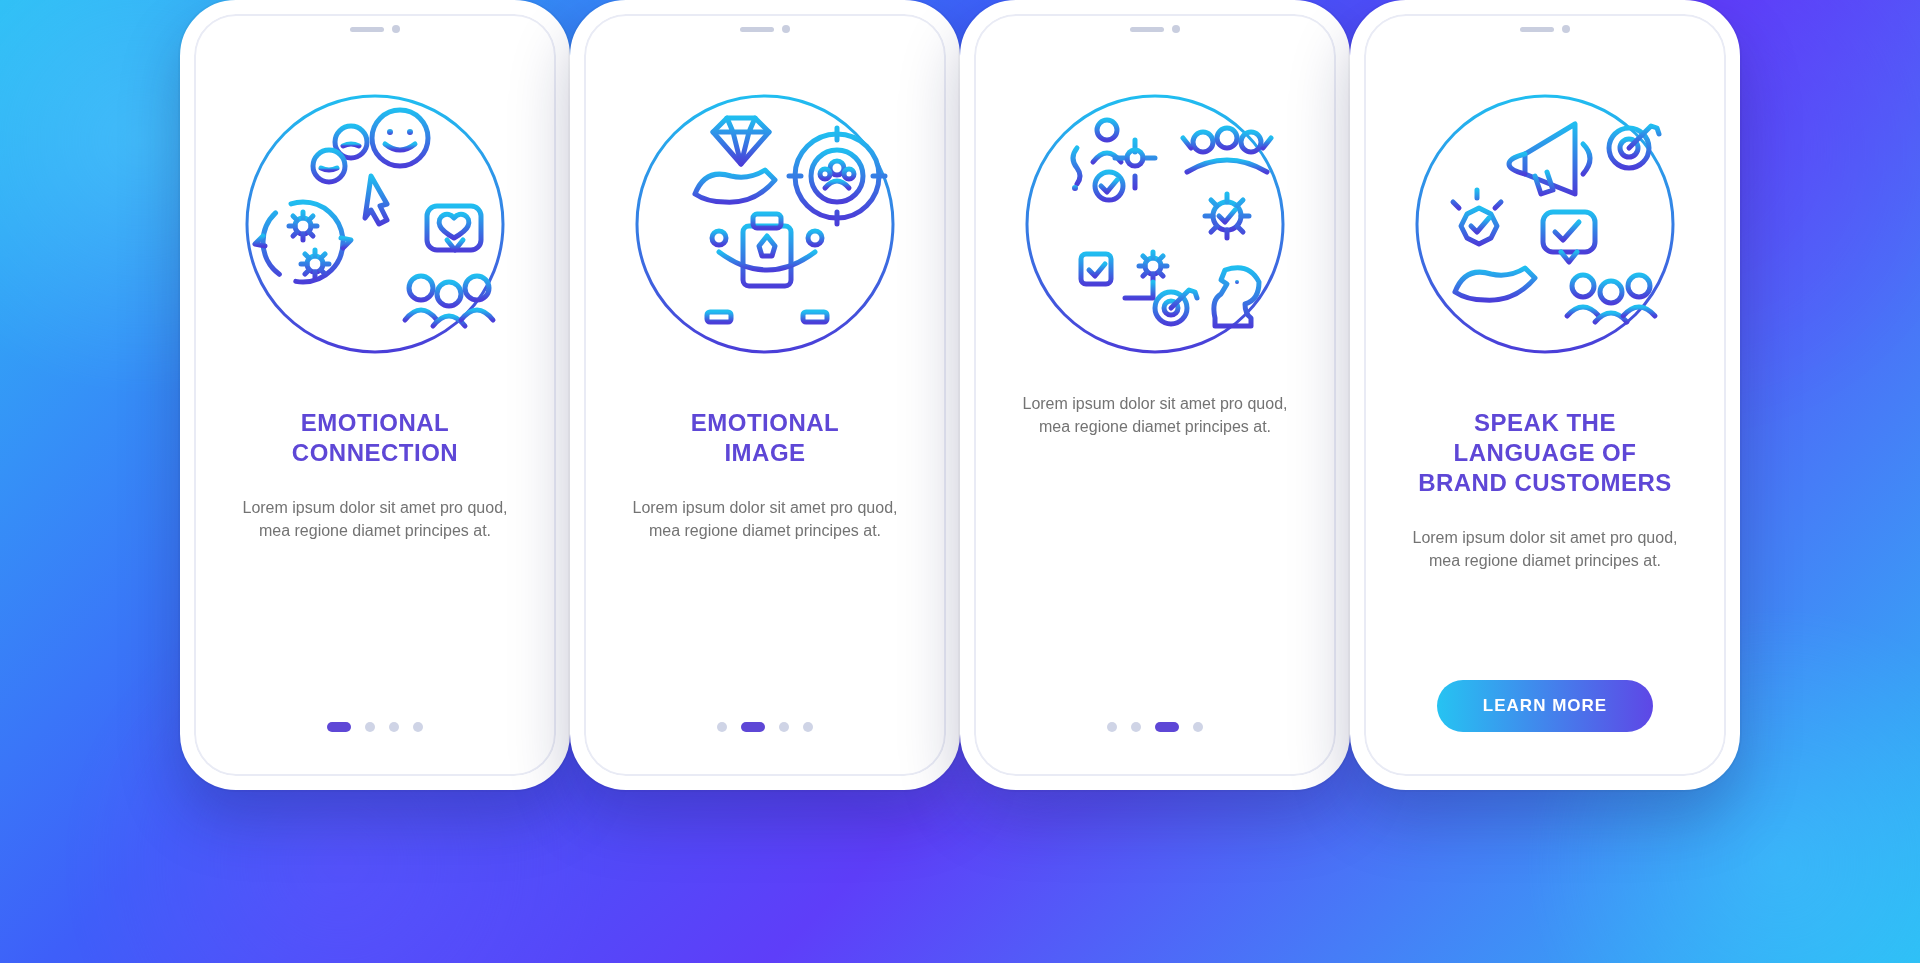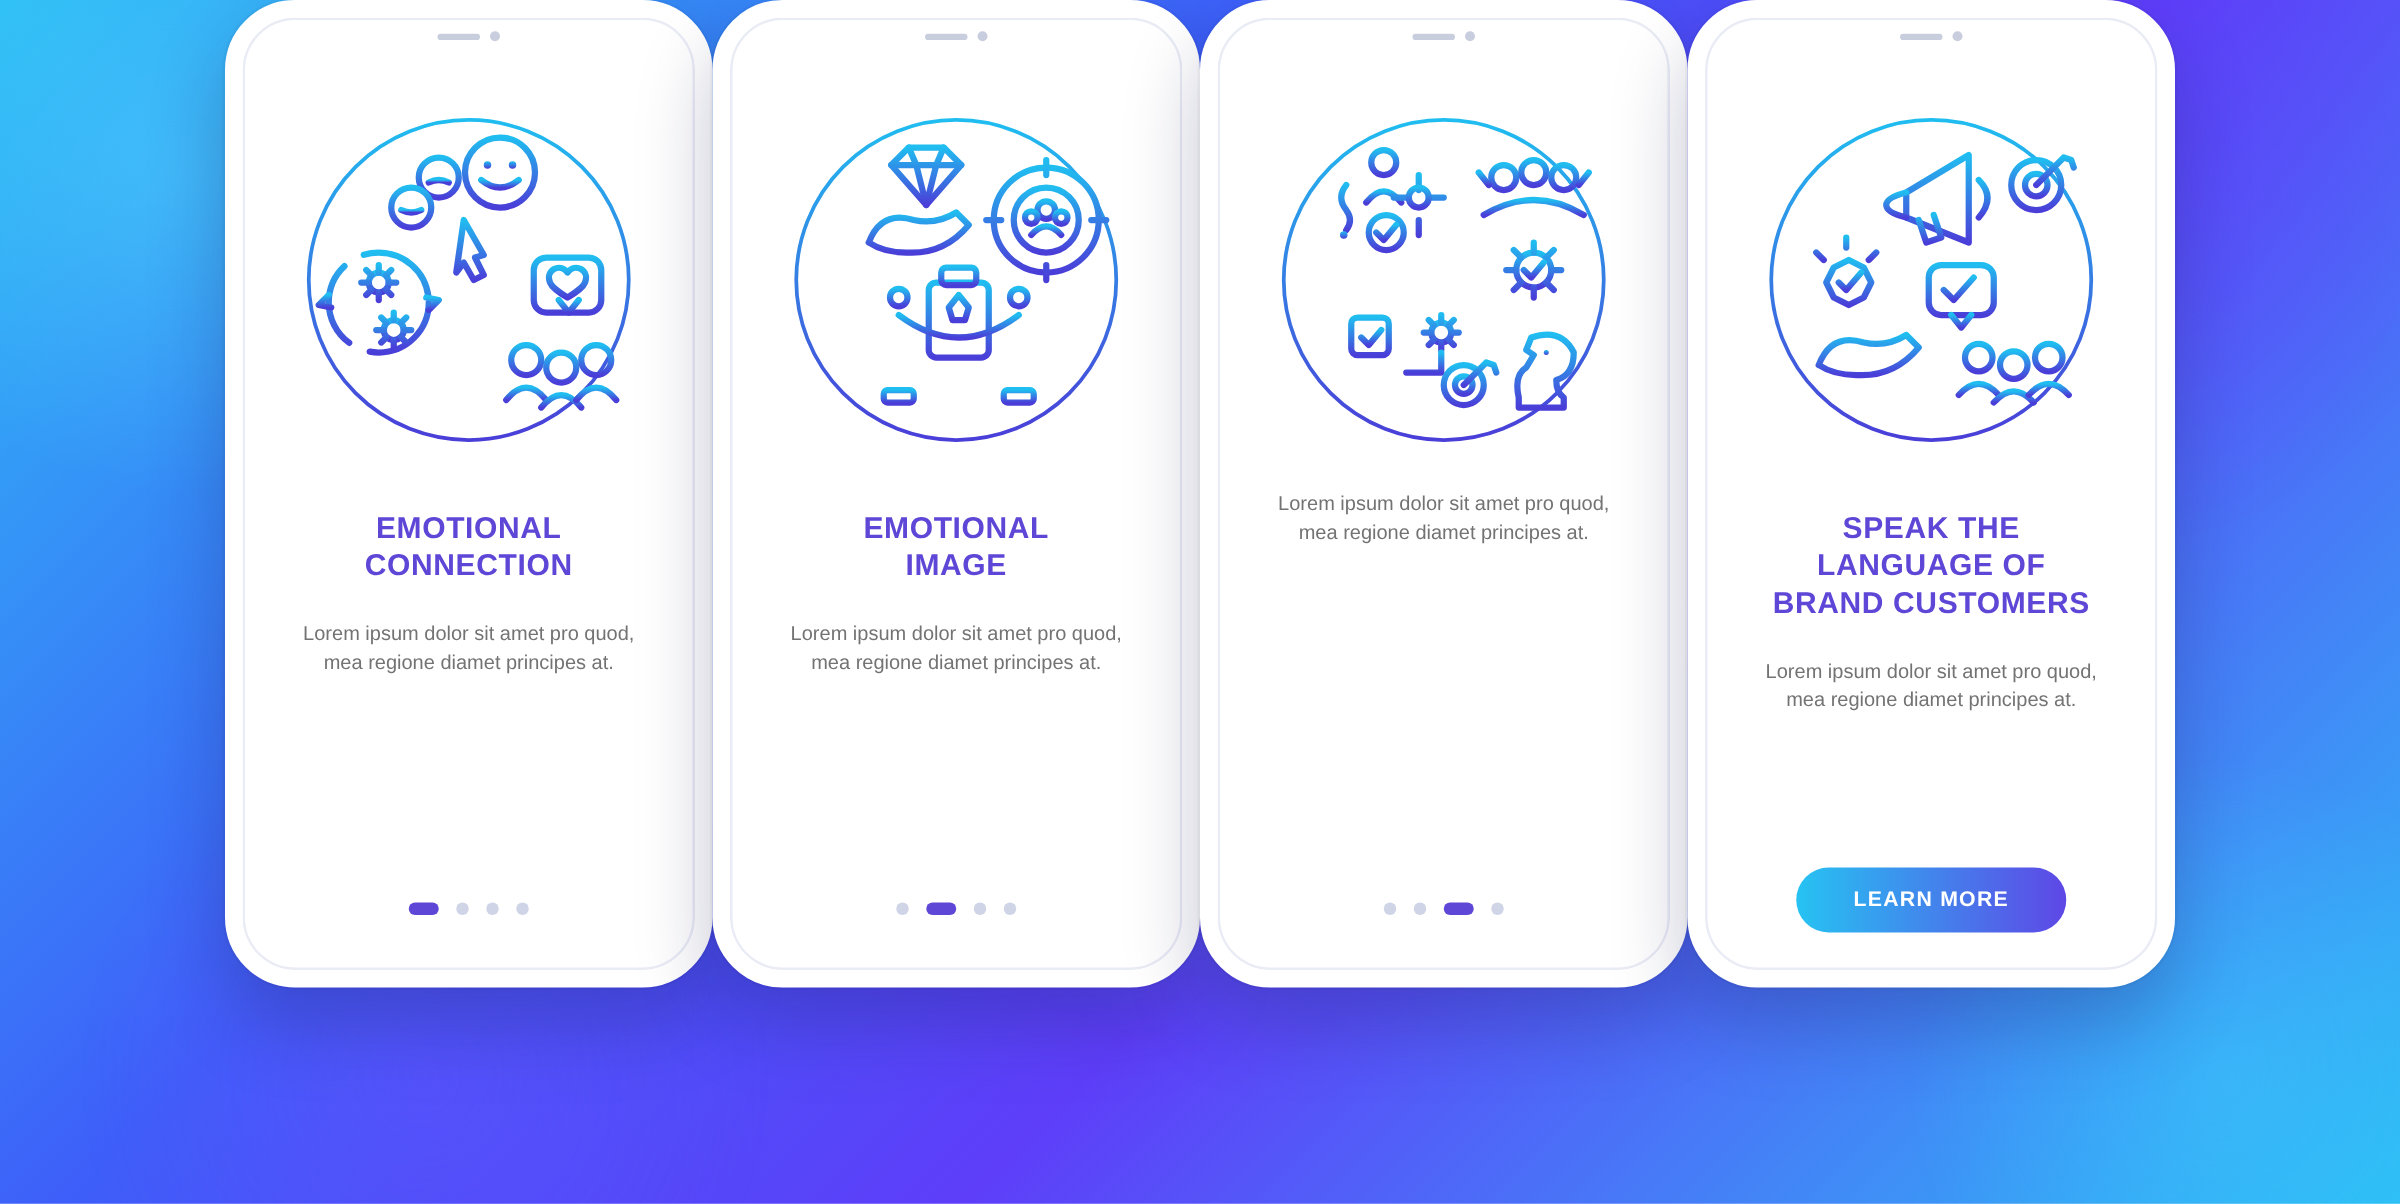--- a/index.html
+++ b/index.html
@@ -122,20 +122,21 @@
 
   .cta {
     background: linear-gradient(90deg, #26C3F2 0%, #5E47E6 100%);
     color: #fff;
     font-size: 17px;
     font-weight: 600;
     letter-spacing: 1px;
     padding: 16px 46px;
     border-radius: 999px;
     border: none;
+    margin-bottom: 14px;
     cursor: pointer;
   }
 </style>
 </head>
 <body>
 
 <div class="bg-blob b1"></div>
 <div class="bg-blob b2"></div>
 <div class="bg-blob b3"></div>
 <div class="bg-blob b4"></div>

